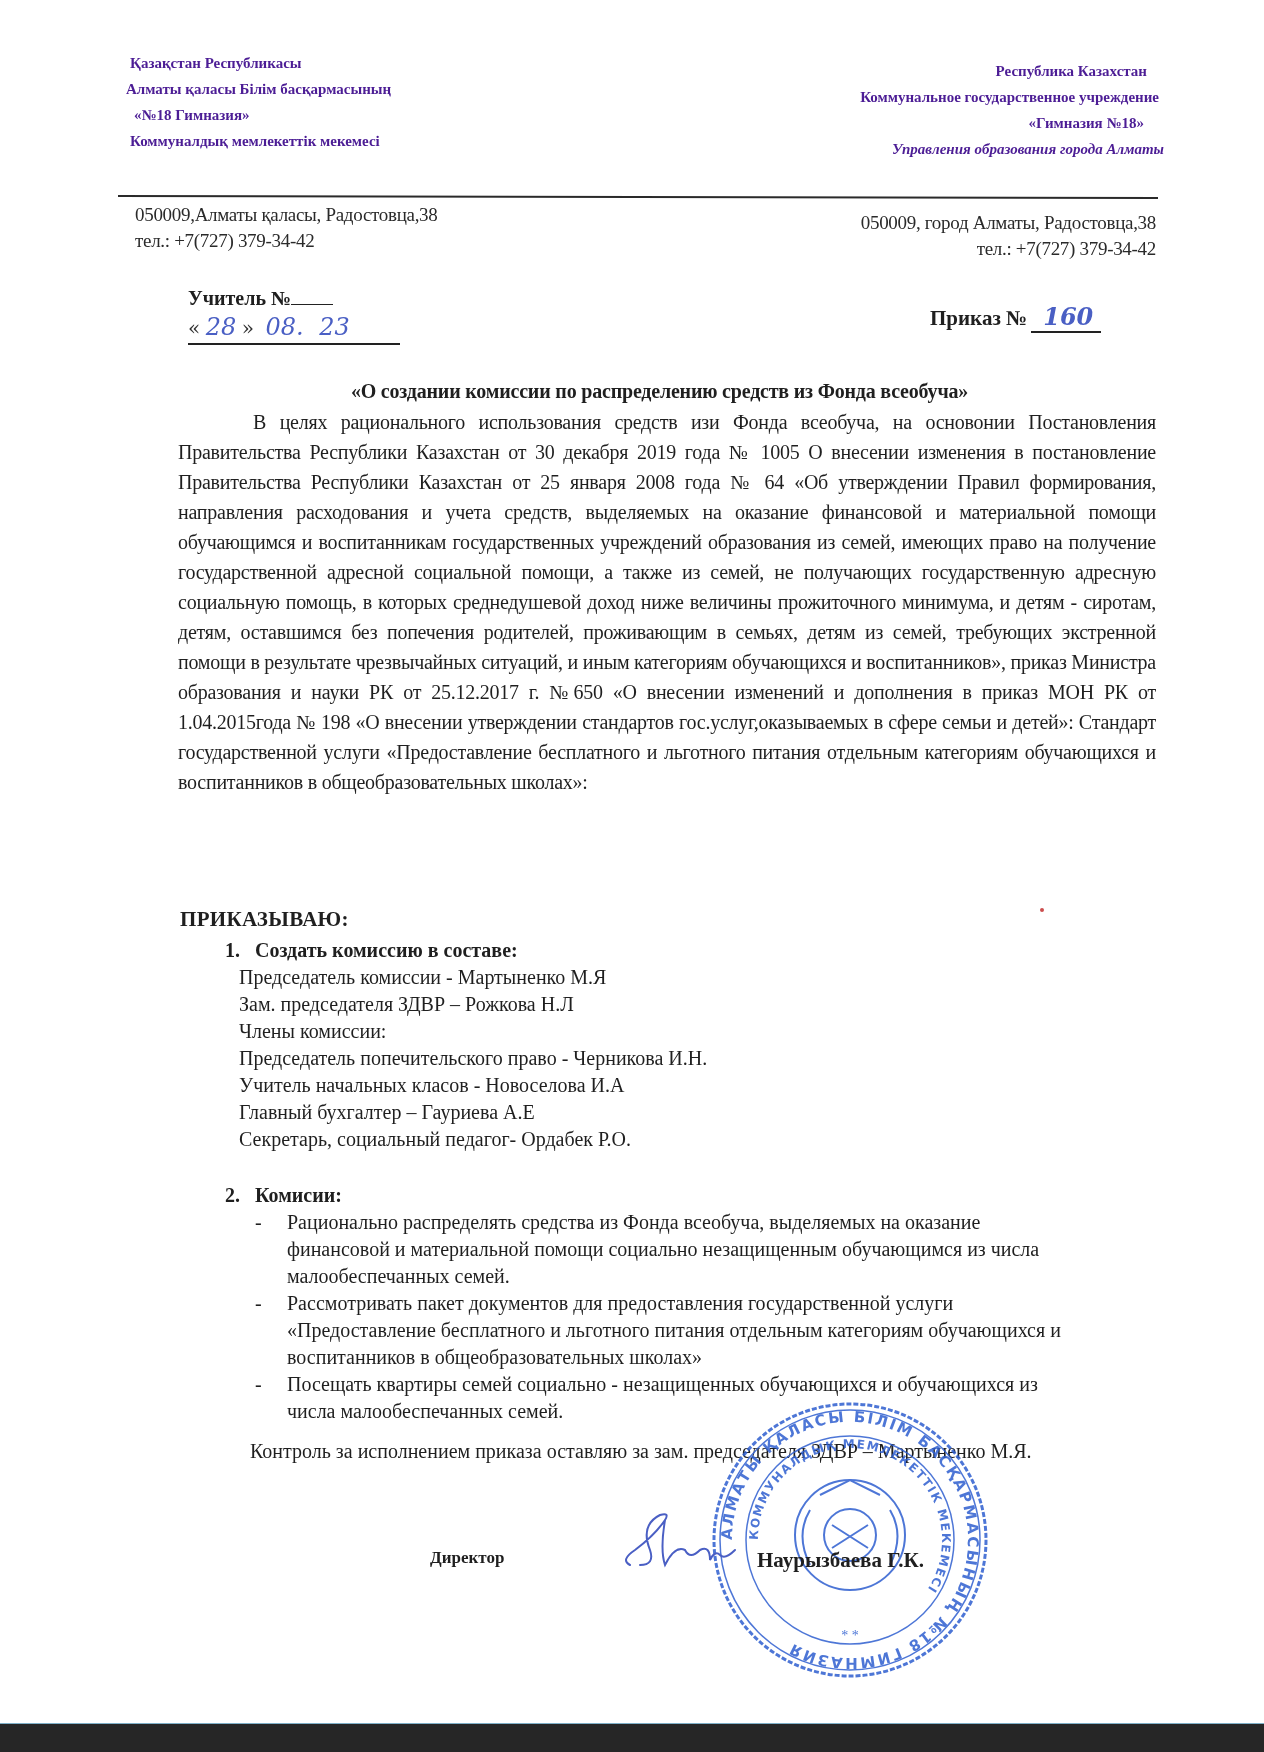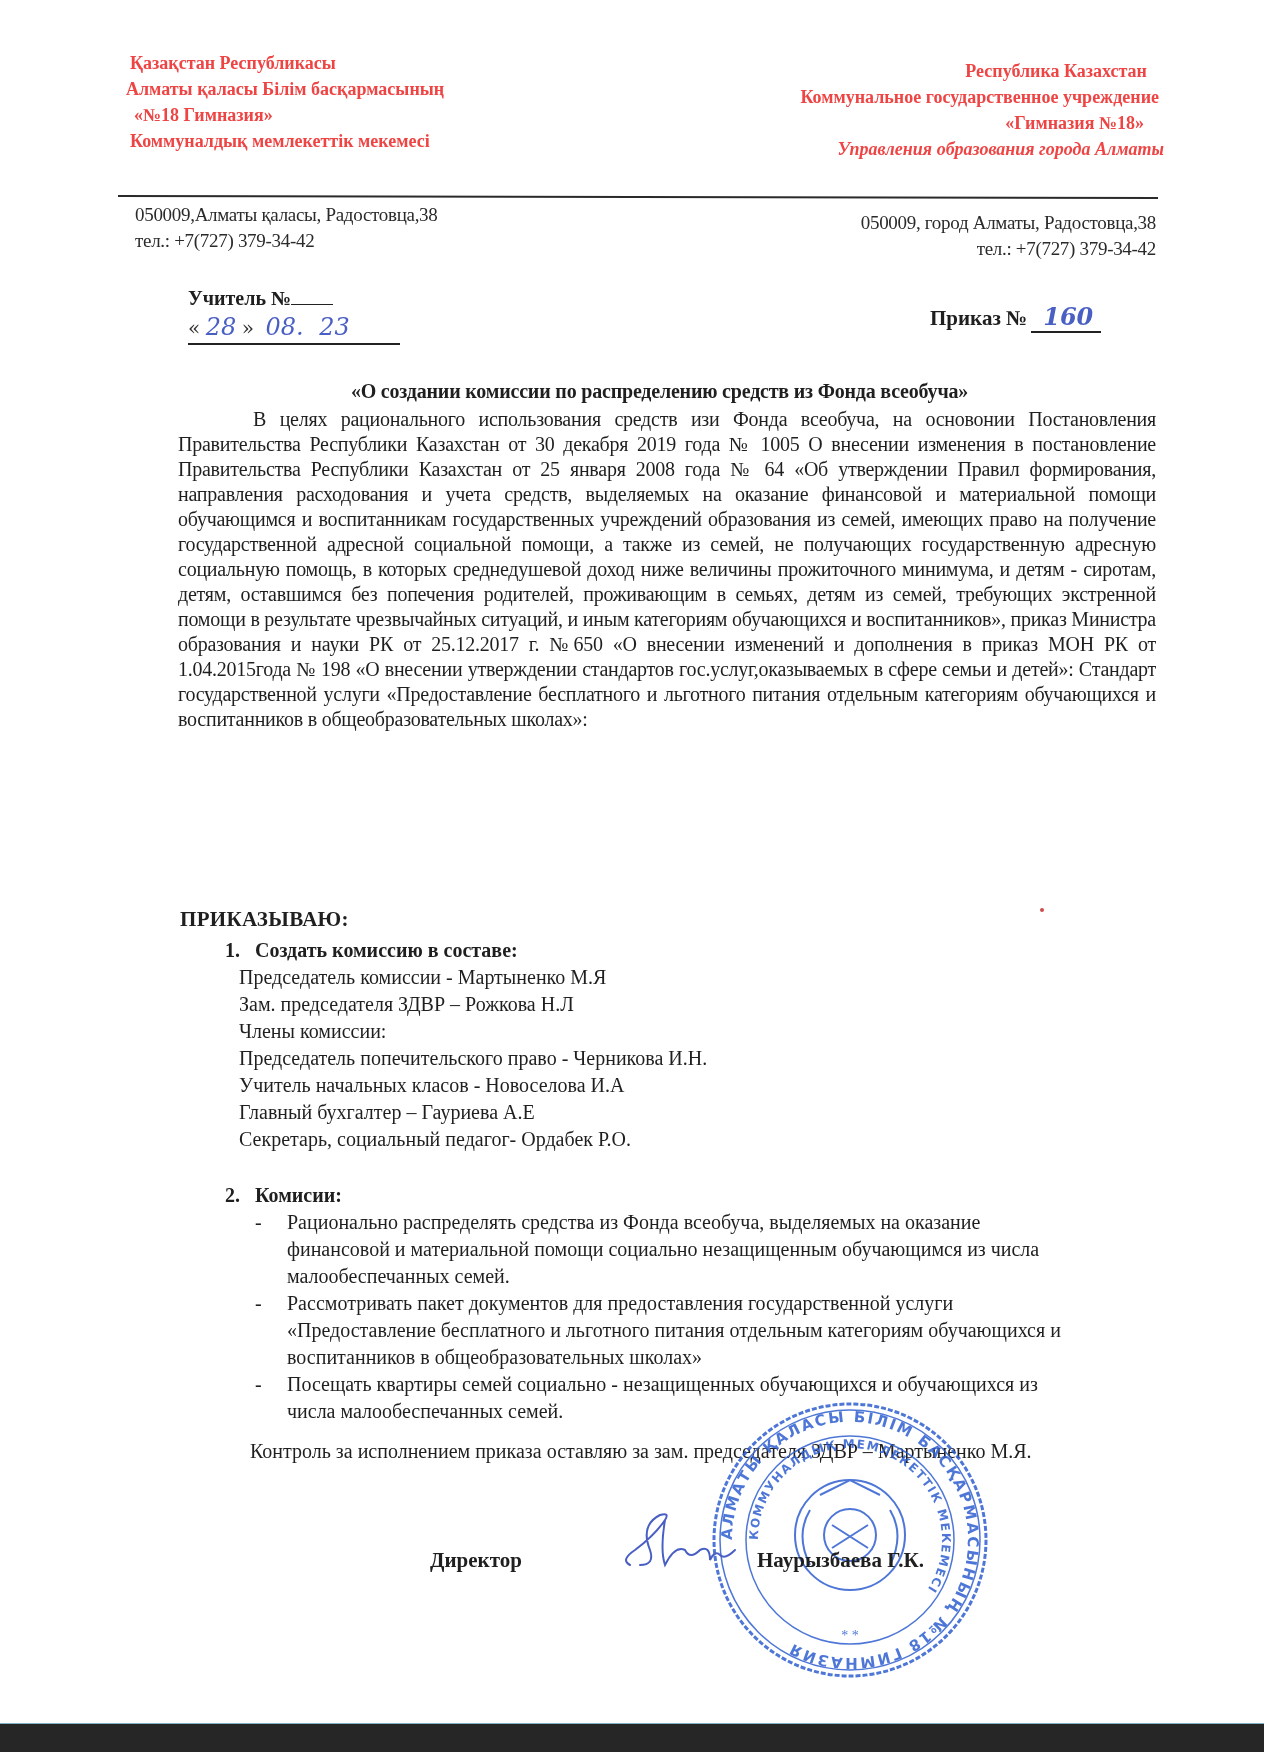--- a/index.html
+++ b/index.html
@@ -1,54 +1,54 @@
 <!DOCTYPE html>
 <html><head>
 <meta charset="utf-8">
 <style>
   html, body { margin: 0; padding: 0; }
   body {
     width: 1264px; height: 1752px; background: #ffffff; position: relative; overflow: hidden;
     font-family: "Liberation Serif", "DejaVu Serif", serif; color: #1f1f1f;
   }
   .abs { position: absolute; }
-  .hdr { font-weight: bold; font-size: 18px; line-height: 26px; white-space: nowrap; color: #ef4444; }
+  .hdr { font-weight: bold; font-size: 15px; line-height: 26px; white-space: nowrap; color: #4c1d95; }
   .hdr-left { left: 130px; top: 50px; }
   .hdr-left div:nth-child(2) { margin-left: -4px; }
   .hdr-left div:nth-child(3) { margin-left: 4px; }
   .hdr-right { right: 105px; top: 58px; text-align: right; }
   .hdr-right div:nth-child(1) { margin-right: 12px; }
   .hdr-right div:nth-child(3) { margin-right: 15px; }
   .hdr-right div:nth-child(4) { margin-right: -5px; font-style: italic; }
   .rule { left: 118px; top: 196px; width: 1040px; height: 2px; background: #2a2a2a; transform: rotate(0.12deg); }
   .addr { font-size: 19px; line-height: 26px; white-space: nowrap; letter-spacing: -0.3px; color: #2a2a2a; }
   .addr-left { left: 135px; top: 202px; }
   .addr-right { right: 108px; top: 210px; text-align: right; }
   .order-kz { left: 188px; top: 286px; font-weight: bold; font-size: 20px; white-space: nowrap; }
   .order-kz .blank { display: inline-block; width: 42px; border-bottom: 1.5px solid #222; height: 18px; vertical-align: baseline; }
   .order-date { left: 188px; top: 313px; width: 212px; border-bottom: 2px solid #222; font-size: 22px; height: 30px; white-space: nowrap; }
   .hand { font-family: "DejaVu Serif", serif; font-style: italic; color: #4a5fc4; font-size: 24px; }
   .order-ru { left: 930px; top: 302px; font-weight: bold; font-size: 21px; white-space: nowrap; }
   .order-ru .numline { display: inline-block; min-width: 70px; border-bottom: 2px solid #222; margin-left: 4px; }
   .title { left: 0; width: 1264px; top: 380px; text-align: center; font-weight: bold; font-size: 20px; letter-spacing: -0.2px; }
   .title span { margin-left: 55px; }
-  .body-text { left: 178px; width: 978px; top: 407px; font-size: 20px; line-height: 25px; text-align: justify; letter-spacing: -0.25px; }
+  .body-text { left: 178px; width: 978px; top: 407px; font-size: 20px; line-height: 30px; text-align: justify; letter-spacing: -0.25px; }
   .body-text p { margin: 0; text-indent: 75px; }
   .prikaz { left: 180px; top: 907px; font-weight: bold; font-size: 21px; letter-spacing: 0.3px; }
   .item { font-size: 20px; line-height: 27px; white-space: nowrap; }
   .item-num { position: absolute; left: 0; }
   .sec1 { left: 225px; top: 937px; }
   .sec1 .head, .sec2 .head { font-weight: bold; }
   .sec1 .lines { margin-left: 14px; }
   .sec2 { left: 225px; top: 1182px; }
   .bullet-list { margin-left: 30px; width: 830px; }
   .bullet { position: relative; padding-left: 32px; font-size: 20px; line-height: 27px; white-space: normal; }
   .bullet .dash { position: absolute; left: 0; top: 0; }
   .control { left: 250px; top: 1438px; width: 840px; font-size: 20px; line-height: 27px; }
-  .director-label { left: 430px; top: 1548px; font-weight: bold; font-size: 21px; }
+  .director-label { left: 430px; top: 1548px; font-weight: bold; font-size: 17px; }
   .director-name { left: 757px; top: 1548px; font-weight: bold; font-size: 21px; white-space: nowrap; }
   .signature { left: 610px; top: 1510px; }
   .stamp { left: 700px; top: 1400px; width: 300px; height: 280px; opacity: 0.85; }
   .scan-edge { left: 0; top: 1723px; width: 1264px; height: 29px; background: #262626; border-top: 1px solid #7fb0c8; }
   .mark-dot { width: 4px; height: 4px; border-radius: 50%; background: #cc4d4d; }
 </style>
 </head>
 <body>
 
 <div class="abs hdr hdr-left">

